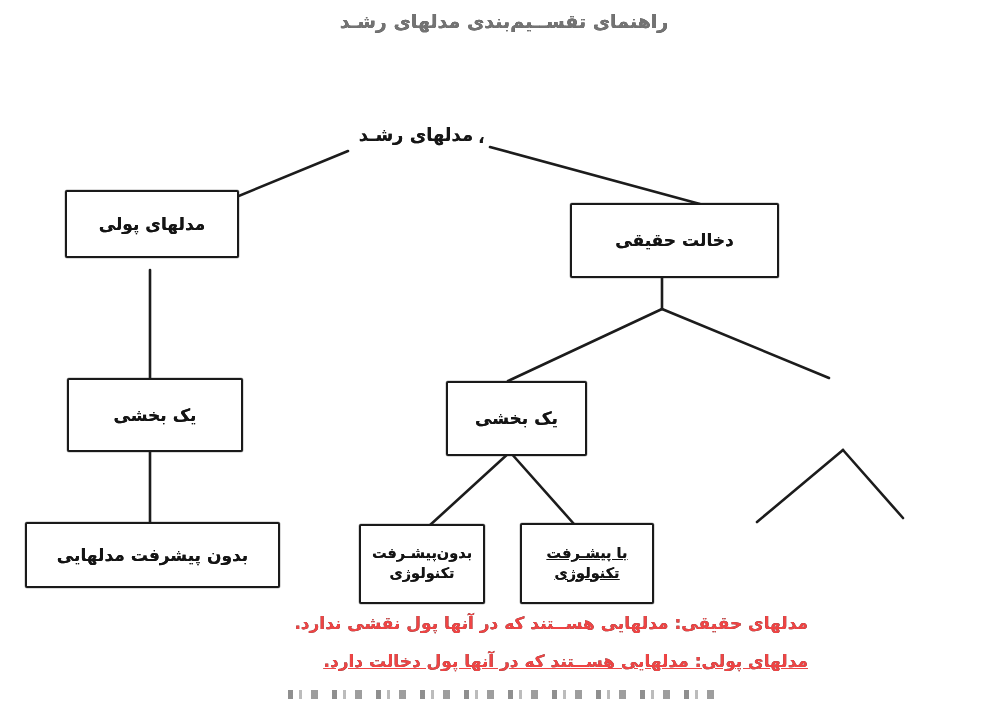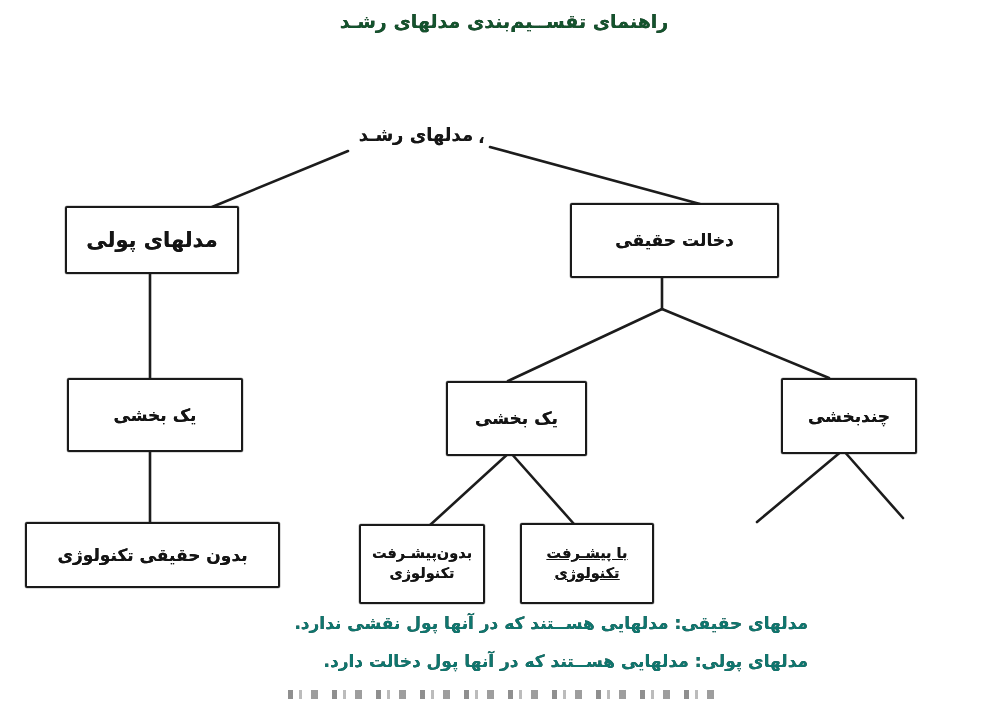--- a/index.html
+++ b/index.html
@@ -10,21 +10,21 @@
     font-family:"DejaVu Sans",sans-serif;
     color:#161616;
     overflow:hidden;
     margin:0 auto;
   }
   .title{
     position:absolute;top:10px;left:0;width:100%;
     text-align:center;
     direction:rtl;
     font-size:19px;font-weight:700;
-    color:#14532d;
+    color:#737373;
     text-shadow:0 0 .4px #333;
   }
   .root-label{
     position:absolute;left:348px;top:124px;width:136px;
     text-align:center;direction:rtl;
     font-size:18px;font-weight:700;
     text-shadow:0 0 .4px #333;
   }
   .root-mark{
     position:absolute;left:478px;top:126px;
@@ -41,21 +41,21 @@
     font-weight:700;color:#141414;
     text-shadow:0 0 .4px #333;
     box-shadow:0 0 0 .5px rgba(40,40,40,.35);
     line-height:1.35;
   }
   .connectors{position:absolute;left:0;top:0;pointer-events:none;}
   .connectors line{stroke:#1c1c1c;stroke-width:2.6;stroke-linecap:round;}
   .footnote{
     position:absolute;right:200px;
     direction:rtl;text-align:right;white-space:nowrap;
-    font-size:17px;font-weight:700;color:#0f766e;
+    font-size:17px;font-weight:700;color:#ef4444;
     text-shadow:0 0 .4px #333;
   }
   .cutoff-remnant{
     position:absolute;left:282px;top:690px;width:438px;height:9px;
     background:repeating-linear-gradient(90deg,
       transparent 0 6px, rgba(55,55,55,.75) 6px 11px,
       transparent 11px 17px, rgba(55,55,55,.45) 17px 20px,
       transparent 20px 29px, rgba(55,55,55,.65) 29px 36px,
       transparent 36px 44px);
     border-radius:3px;
@@ -80,47 +80,44 @@
     <line x1="662" y1="309" x2="829" y2="378"></line>
     <line x1="510" y1="452" x2="429" y2="526"></line>
     <line x1="510" y1="452" x2="574" y2="524"></line>
     <line x1="843" y1="450" x2="757" y2="522"></line>
     <line x1="843" y1="450" x2="903" y2="518"></line>
   </svg>
 
   <div class="root-mark">،</div>
   <div class="root-label">مدلهای رشـد</div>
 
-  <div class="node" style="left:65px;top:206px;width:170px;height:64px;font-size:21px;">
+  <div class="node" style="left:65px;top:190px;width:170px;height:64px;font-size:17px;">
     <span>مدلهای پولی</span>
   </div>
   <div class="node" style="left:570px;top:203px;width:205px;height:71px;font-size:17px;">
     <span>دخالت حقیقی</span>
   </div>
 
   <div class="node" style="left:67px;top:378px;width:172px;height:70px;font-size:17px;">
     <span>یک بخشی</span>
   </div>
   <div class="node" style="left:446px;top:381px;width:137px;height:71px;font-size:17px;">
     <span>یک بخشی</span>
   </div>
-  <div class="node" style="left:781px;top:378px;width:132px;height:72px;font-size:17px;">
-    <span>چندبخشی</span>
-  </div>
 
   <div class="node" style="left:25px;top:522px;width:251px;height:62px;font-size:17px;">
-    <span>بدون حقیقی تکنولوژی</span>
+    <span>بدون پیشرفت مدلهایی</span>
   </div>
   <div class="node" style="left:359px;top:524px;width:122px;height:76px;font-size:14.5px;">
     <span>بدون‌پیشـرفت</span>
     <span>تکنولوژی</span>
   </div>
   <div class="node" style="left:520px;top:523px;width:130px;height:77px;font-size:14.5px;text-decoration:underline;">
     <span>با پیشـرفت</span>
     <span>تکنولوژی</span>
   </div>
 
   <div class="footnote" style="top:613px;">مدلهای حقیقی: مدلهایی هســتند که در آنها پول نقشی ندارد.</div>
-  <div class="footnote" style="top:651px;">مدلهای پولی: مدلهایی هســتند که در آنها پول دخالت دارد.</div>
+  <div class="footnote" style="top:651px;text-decoration:underline;">مدلهای پولی: مدلهایی هســتند که در آنها پول دخالت دارد.</div>
 
   <div class="cutoff-remnant"></div>
 
 </div>
 
 </body></html>

